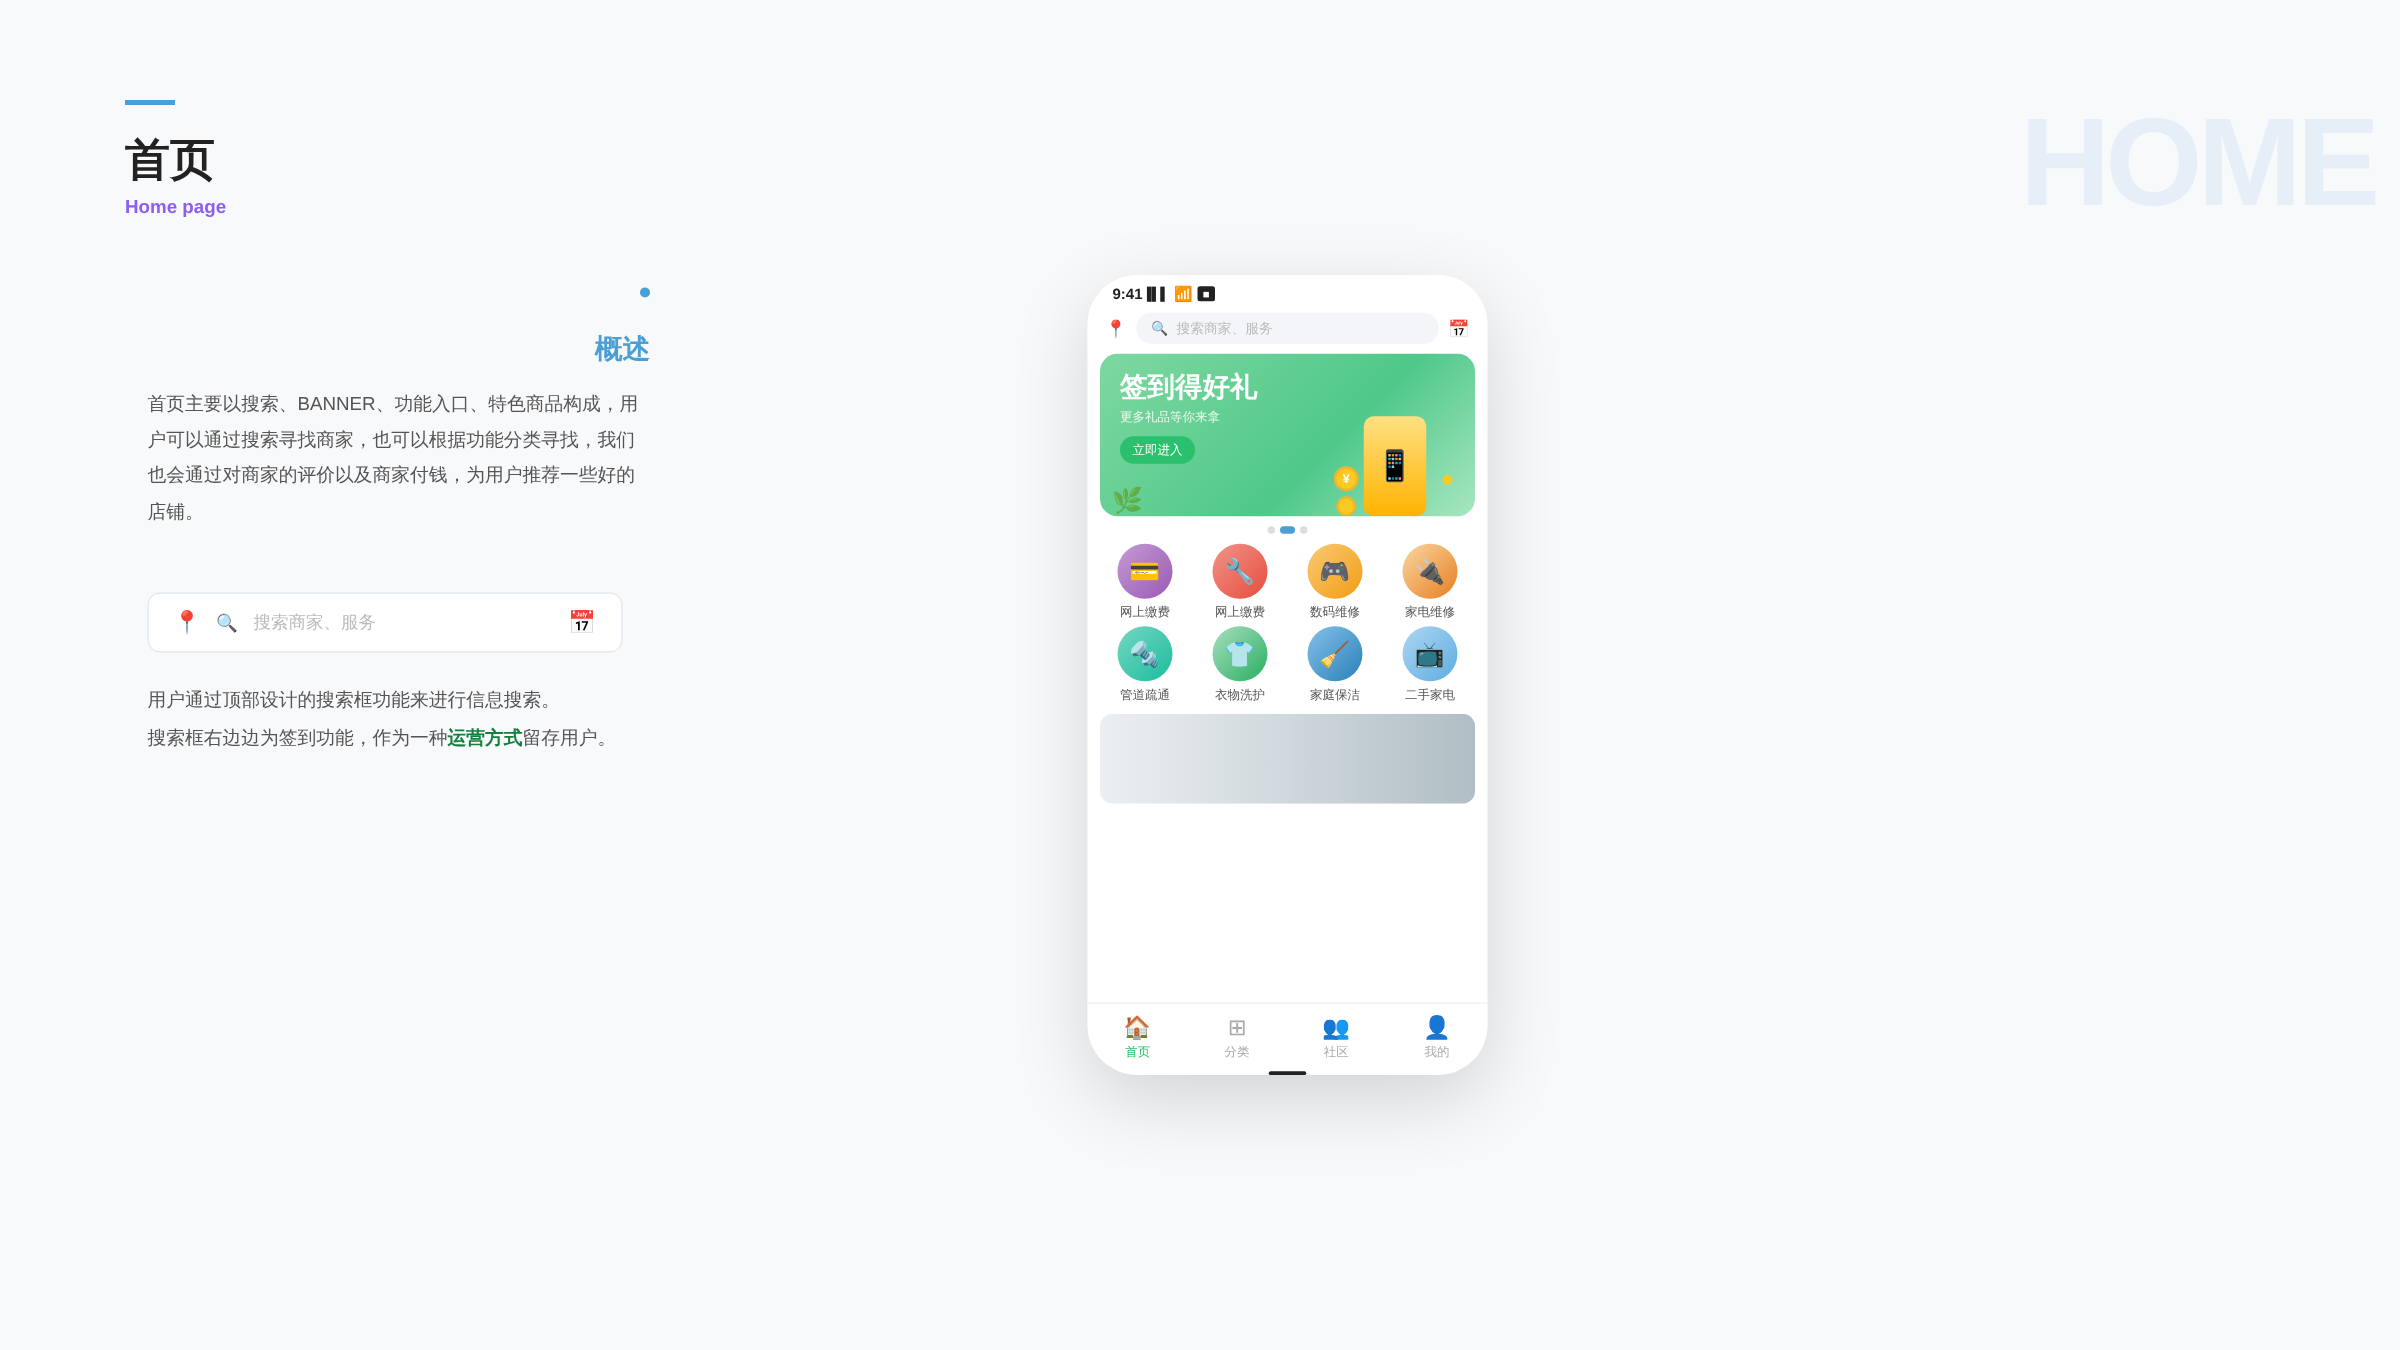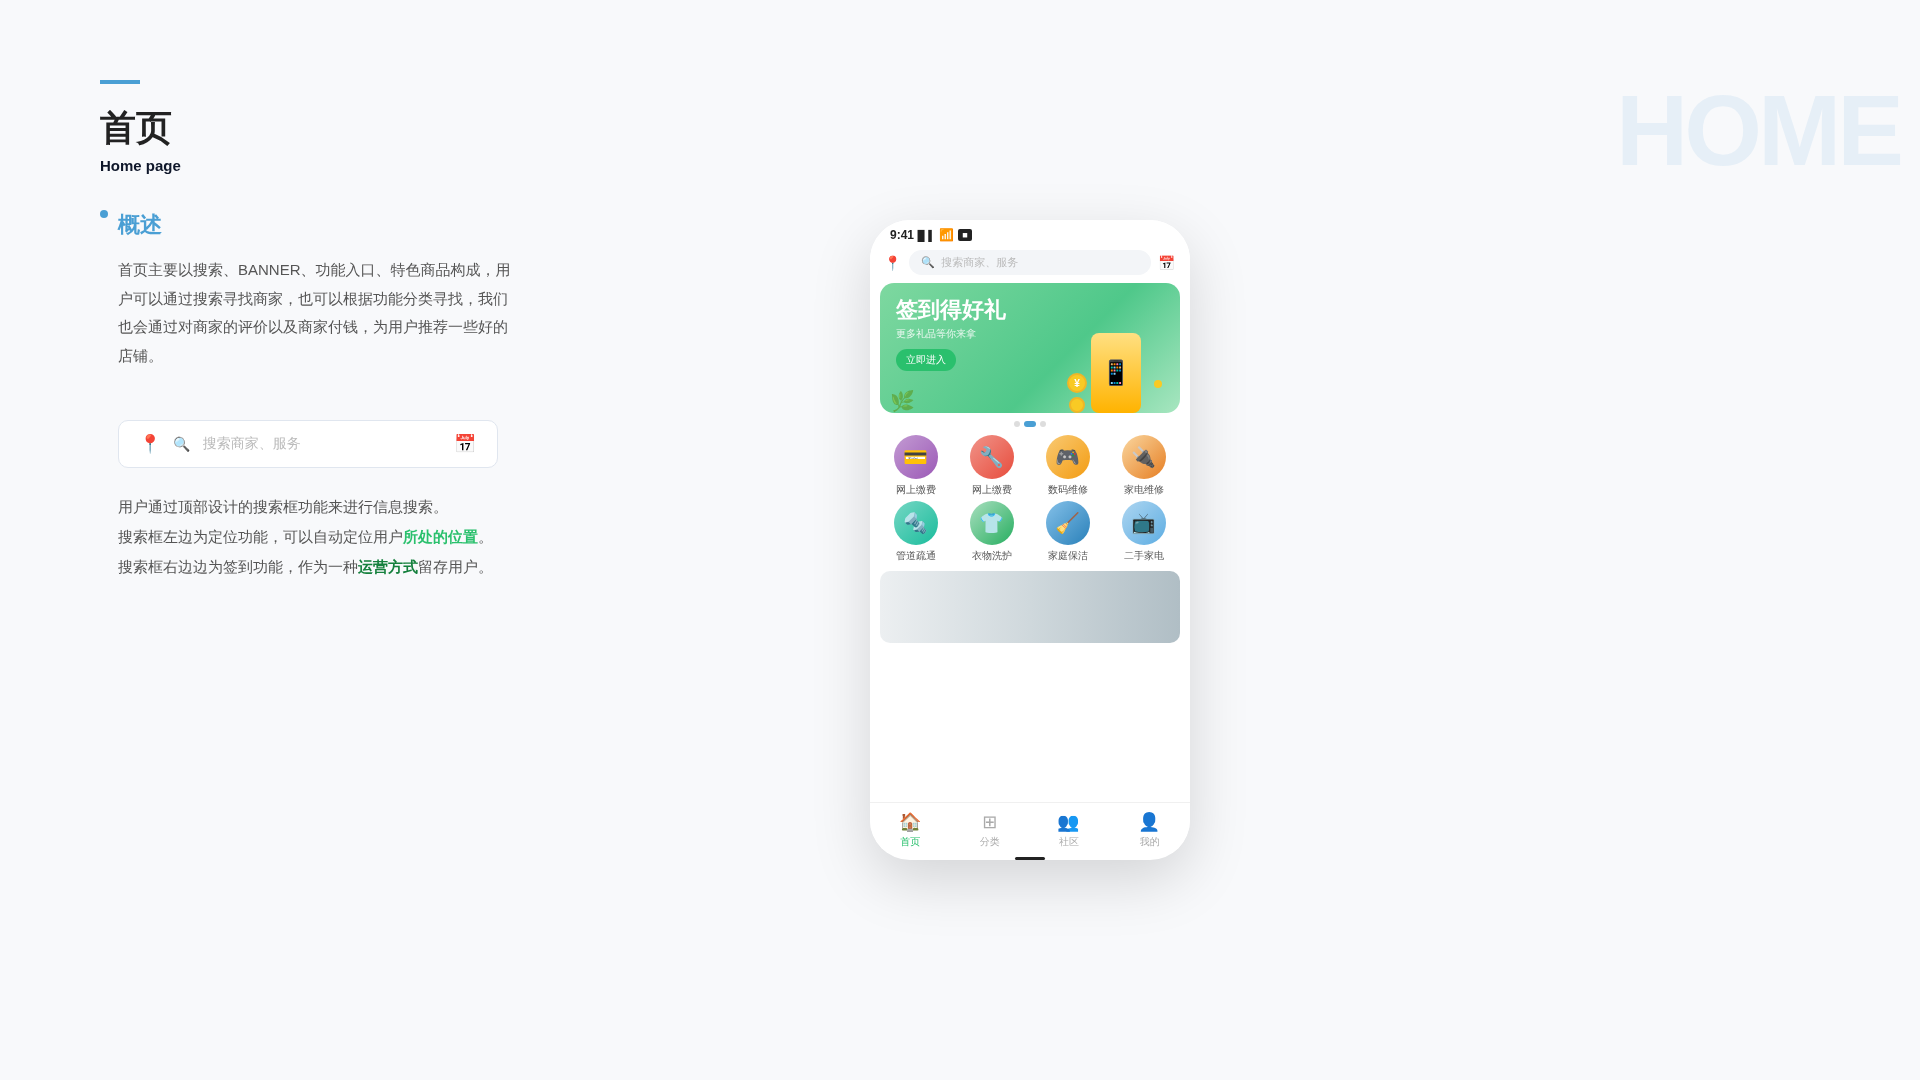--- a/index.html
+++ b/index.html
@@ -29,29 +29,30 @@
     .page-title-zh {
       font-size: 36px;
       font-weight: 600;
       color: #222;
       margin-bottom: 4px;
     }
 
     .page-title-en {
       font-size: 15px;
       font-weight: 600;
-      color: #0f172a;
-      margin-bottom: 36px;
+      color: #8b5cf6;
+      margin-bottom: 56px;
     }
 
     .section-header {
       display: flex;
-      align-items: flex-start;
-      gap: 10px;
+      align-items: flex-end;
+      gap: 26px;
       margin-bottom: 16px;
+      flex-direction: column;
     }
 
     .bullet {
       width: 8px;
       height: 8px;
       background: #4a9fd4;
       border-radius: 50%;
       flex-shrink: 0;
     }
 
@@ -417,23 +418,20 @@
   <div class="search-bar-demo">
     <span class="search-icon-left">📍</span>
     <span class="search-icon-left" style="font-size:14px;">🔍</span>
     <span class="search-placeholder">搜索商家、服务</span>
     <span class="calendar-icon">📅</span>
   </div>
 
   <div class="info-body">
     <div><span>用户通过顶部设计的搜索框功能来进行信息搜索。</span></div>
     <div>
-      <span>搜索框左边为定位功能，可以自动定位用户</span><span class="highlight-green">所处的位置</span><span>。</span>
-    </div>
-    <div>
       <span>搜索框右边边为签到功能，作为一种</span><span class="highlight-yellow">运营方式</span><span>留存用户。</span>
     </div>
   </div>
 </div>
 
 <div class="center-panel">
   <div class="phone-frame">
 
     <div class="status-bar">
       <span>9:41</span>

